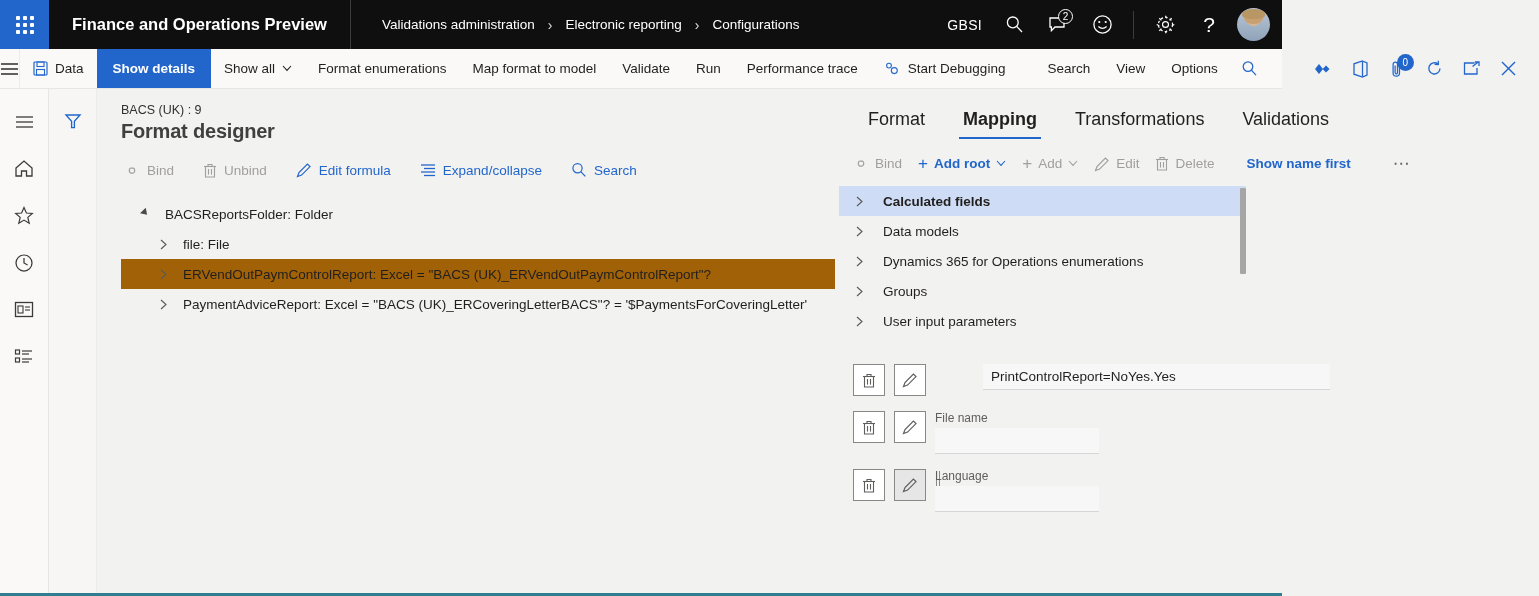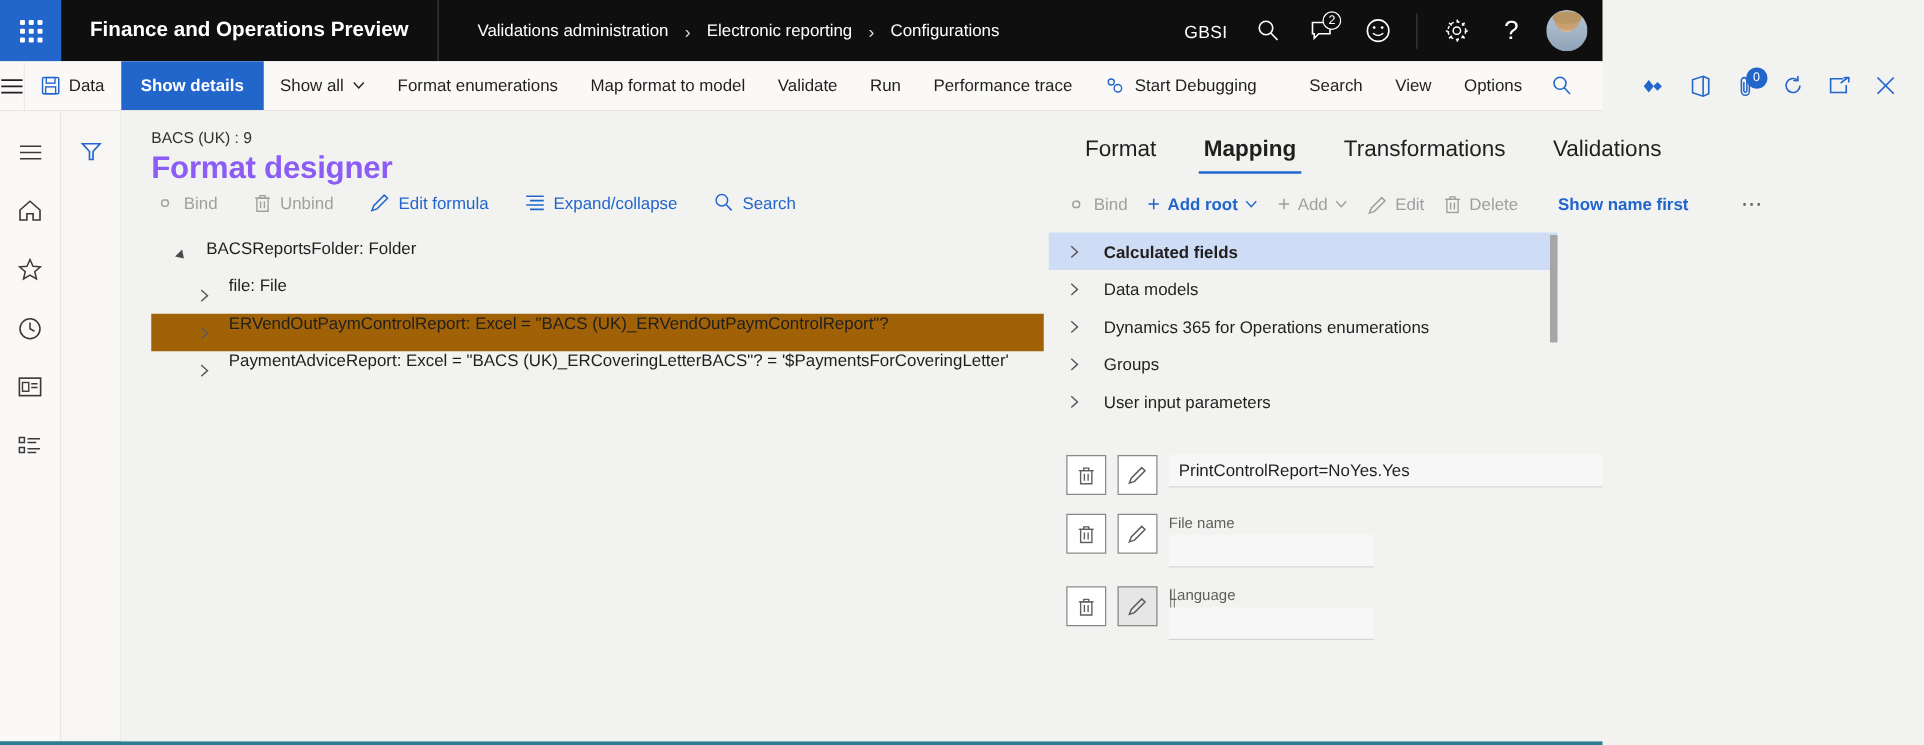--- a/index.html
+++ b/index.html
@@ -95,31 +95,31 @@
   .rail-btn{ width:41px;height:41px;display:flex;align-items:center;justify-content:center;cursor:pointer;}
   .filterrail {
     width:48px; flex:0 0 48px; background:#f7f6f5; border-right:1px solid #eceaea;
     display:flex; flex-direction:column; align-items:center; padding-top: 11px;
   }
   .content { flex:1; display:flex; min-width:0; background:#f2f2f1; position:relative;}
 
   
   .leftpane { width:742px; flex:0 0 742px; padding: 14px 0 0 24px; position:relative;}
   .subtitle { font-size:12.5px; color:#323130; margin-bottom:3px; }
-  .pagetitle { font-size:25px; font-weight:600; color:#8b5cf6; letter-spacing:-.2px; }
+  .pagetitle { font-size:20px; font-weight:600; color:#404040; letter-spacing:-.2px; margin-bottom:14px;}
   .actionbar { display:flex; align-items:center; gap:0px; margin-bottom:16px; }
   .act {
     display:flex; align-items:center; gap:7px; padding: 5px 12px 5px 3px;
     font-size:13.5px; color:#2266cc; cursor:pointer; white-space:nowrap; margin-right:14px;
   }
   .act.disabled { color:#a19f9d; cursor:default; }
 
   .tree { margin-top:2px; }
   .trow {
-    height:30px; display:flex; font-size:13.5px; color:#201f1e;
+    height:30px; display:flex; align-items:center; font-size:13.5px; color:#201f1e;
     cursor:pointer; padding-left:12px;
   }
   .trow.sel { background:#a16207; }
   .trow .tw { width:24px; display:flex; align-items:center; justify-content:center; flex:0 0 24px;}
   .trow.lvl1 { padding-left: 12px; }
   .trow.lvl2 { padding-left: 30px; }
   .tri-down { width:0;height:0;border-top:6px solid #4a4a4a;border-left:4.5px solid transparent;border-right:4.5px solid transparent; transform: rotate(-45deg) translate(1px,-1px);}
   .tlabel { padding-left:8px; }
 
   .splitter {
@@ -164,21 +164,21 @@
     width:32px;height:32px;border:1px solid #8a8886;background:#fff;
     display:flex;align-items:center;justify-content:center;cursor:pointer;margin-right:9px; flex:0 0 32px;
   }
   .sqbtn.hover { background:#e6e6e6; }
   .pfield { flex:1; min-width:0; }
   .plabel { font-size:12px; color:#605e5c; margin-bottom:3px; }
   .pinput {
     height:26px; background:#f7f7f7; border:none; border-bottom:1px solid #d6d6d6;
     font-size:13.5px; color:#201f1e; display:flex; align-items:center; padding-left:8px;
   }
-  .pinput.wide { width:100%; max-width:1096px; }
+  .pinput.wide { width:100%; max-width:1096px;margin-left:48px; }
   .pinput.narrow { width:164px; }
 
   .bottombar { height:3px; background:#2e7d91; flex:0 0 3px; }
   svg { display:block; }
 </style>
 </head>
 <body>
 
 <div class="app">
 

